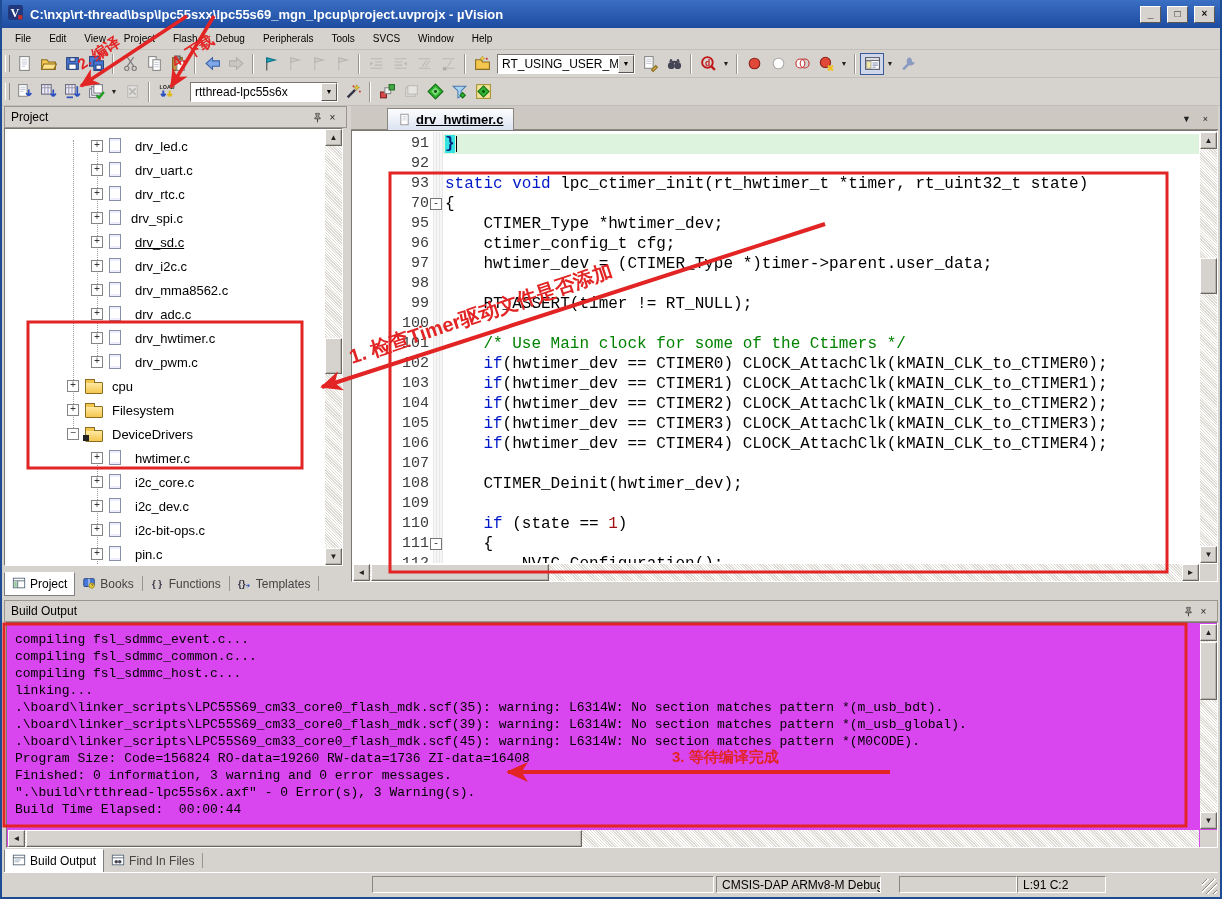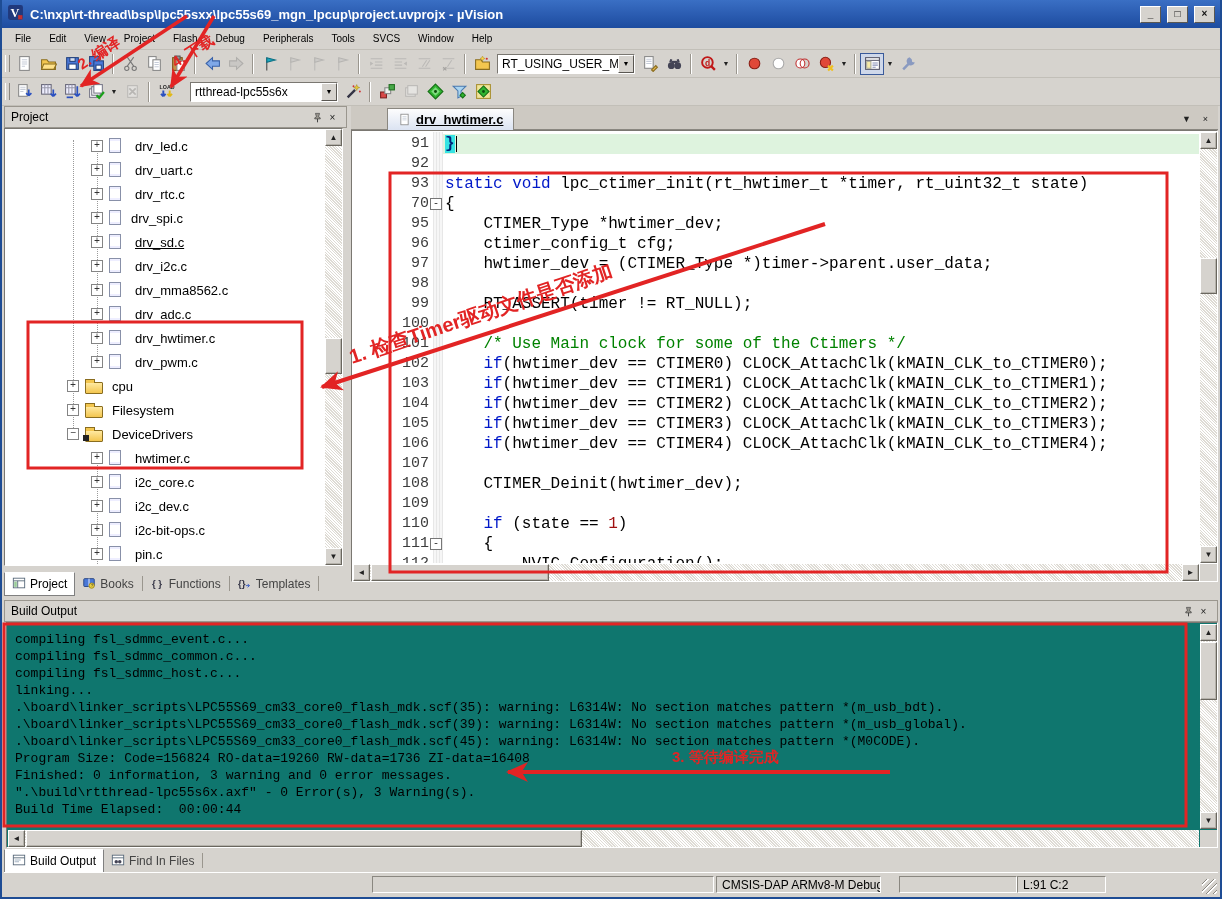--- a/index.html
+++ b/index.html
@@ -69,21 +69,21 @@
   .caret { position:absolute; left:103px; top:2px; width:1px; height:16px; background:#000; }
 
   
   .sbtrack { position:absolute; background:repeating-linear-gradient(45deg,#ffffff 0 1px,#dedbd4 1px 2px); }
   .sbtn { position:absolute; width:17px; height:17px; background:#d6d3ce; border:1px solid; border-color:#fff #6a675f #6a675f #fff; box-shadow:inset -1px -1px 0 #b5b2ab; font-size:8px; display:flex; align-items:center; justify-content:center; color:#222; }
   .sthumb { position:absolute; background:#d6d3ce; border:1px solid; border-color:#fff #6a675f #6a675f #fff; box-shadow:inset -1px -1px 0 #b5b2ab; }
 
   
   .bout { position:absolute; left:2px; top:600px; right:2px; height:274px; }
   .bhead { position:absolute; left:0; top:0; right:0; height:22px; border:1px solid #9a968e; background:#d6d3ce; display:flex; align-items:center; padding:0 6px; font-size:12px; }
-  .bwrap { position:absolute; left:2px; top:22px; right:0; bottom:26px; background:#0f766e; border:1px solid; border-color:#7a7771 #fff #fff #7a7771; }
+  .bwrap { position:absolute; left:2px; top:22px; right:0; bottom:26px; background:#d946ef; border:1px solid; border-color:#7a7771 #fff #fff #7a7771; }
   .bbody { position:absolute; left:2px; top:2px; right:19px; bottom:19px; overflow:hidden; }
   .bline { position:absolute; left:6px; white-space:pre; font:13px/17px "Liberation Mono","DejaVu Sans Mono",monospace; color:#000; }
   .btabs { position:absolute; left:0; bottom:0; height:26px; right:0; display:flex; align-items:flex-start; padding-top:1px; }
 
   
   .statusbar { position:absolute; left:2px; right:2px; bottom:2px; height:23px; background:#d6d3ce; border-top:1px solid #fff; }
   .scell { position:absolute; top:3px; height:17px; border:1px solid; border-color:#8a8780 #fff #fff #8a8780; font-size:12px; padding:1px 5px; color:#000; white-space:nowrap; overflow:hidden; }
   .grip { position:absolute; right:1px; bottom:1px; width:15px; height:15px;
     background:repeating-linear-gradient(135deg,transparent 0 3px,#8a8780 3px 4px,#fff 4px 5px); }
 

